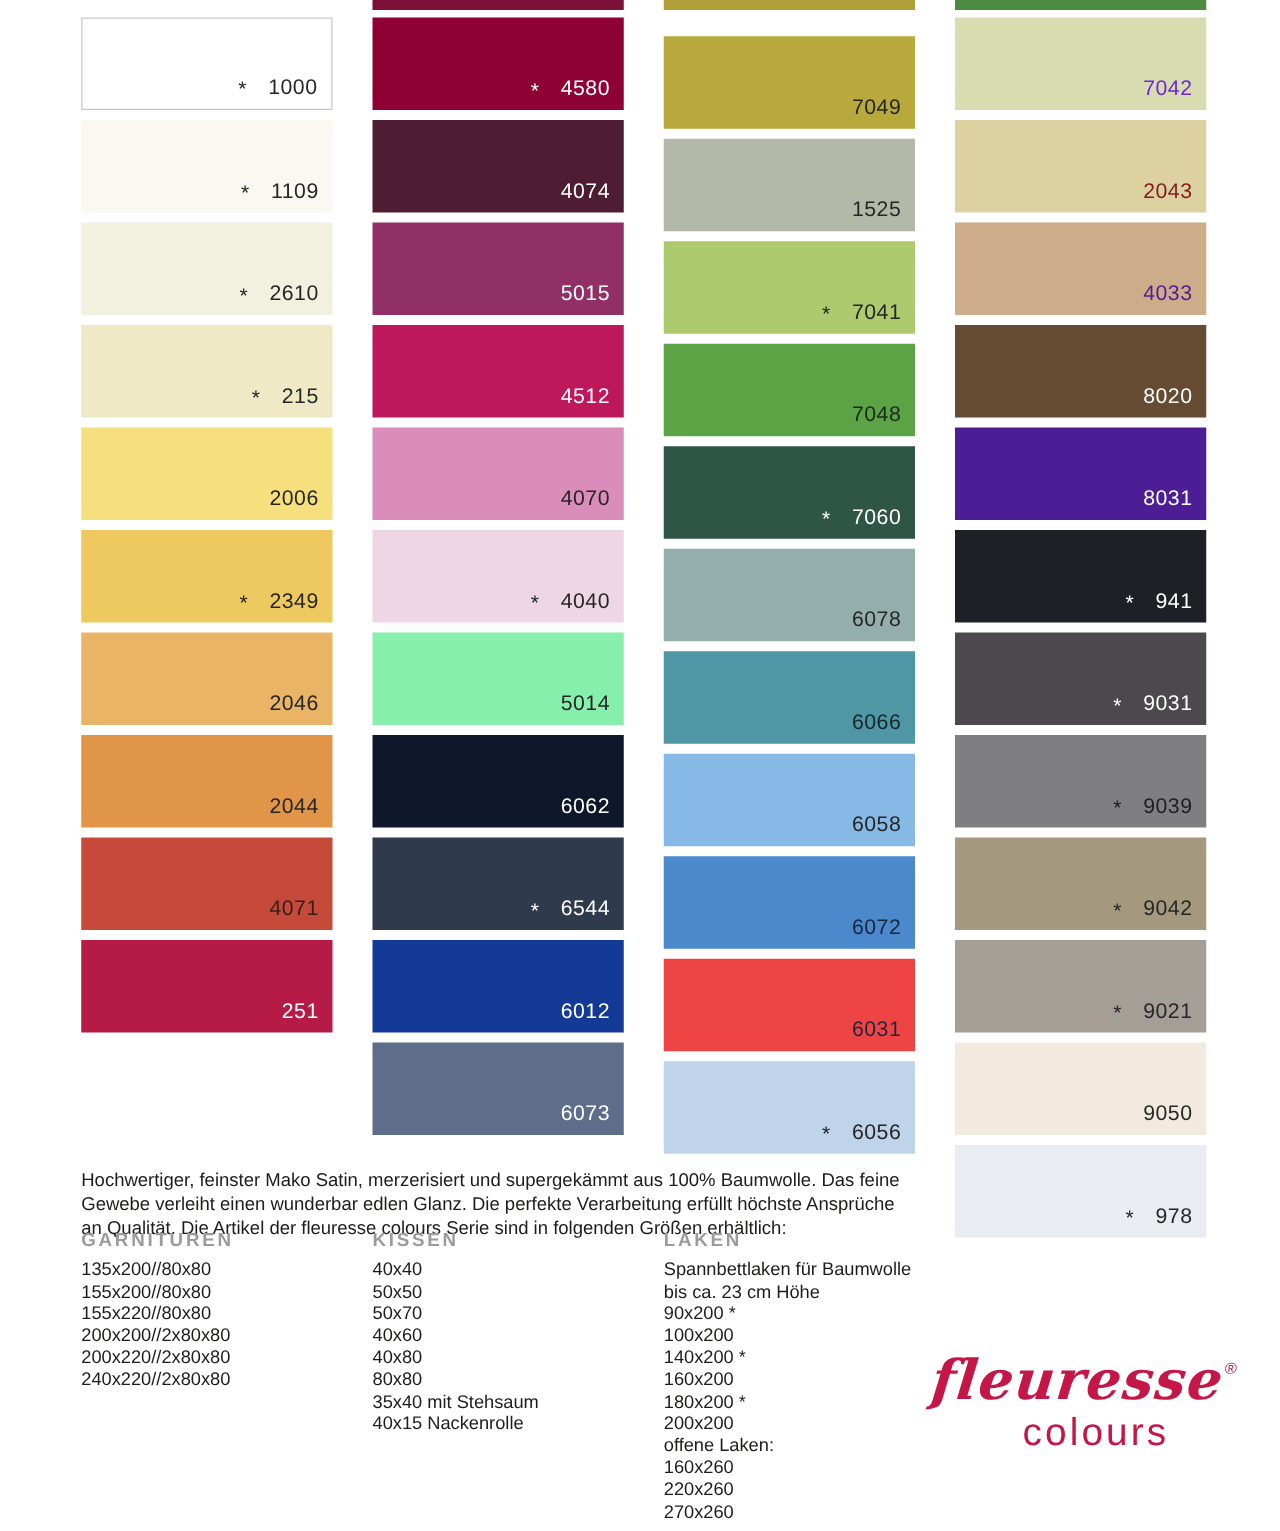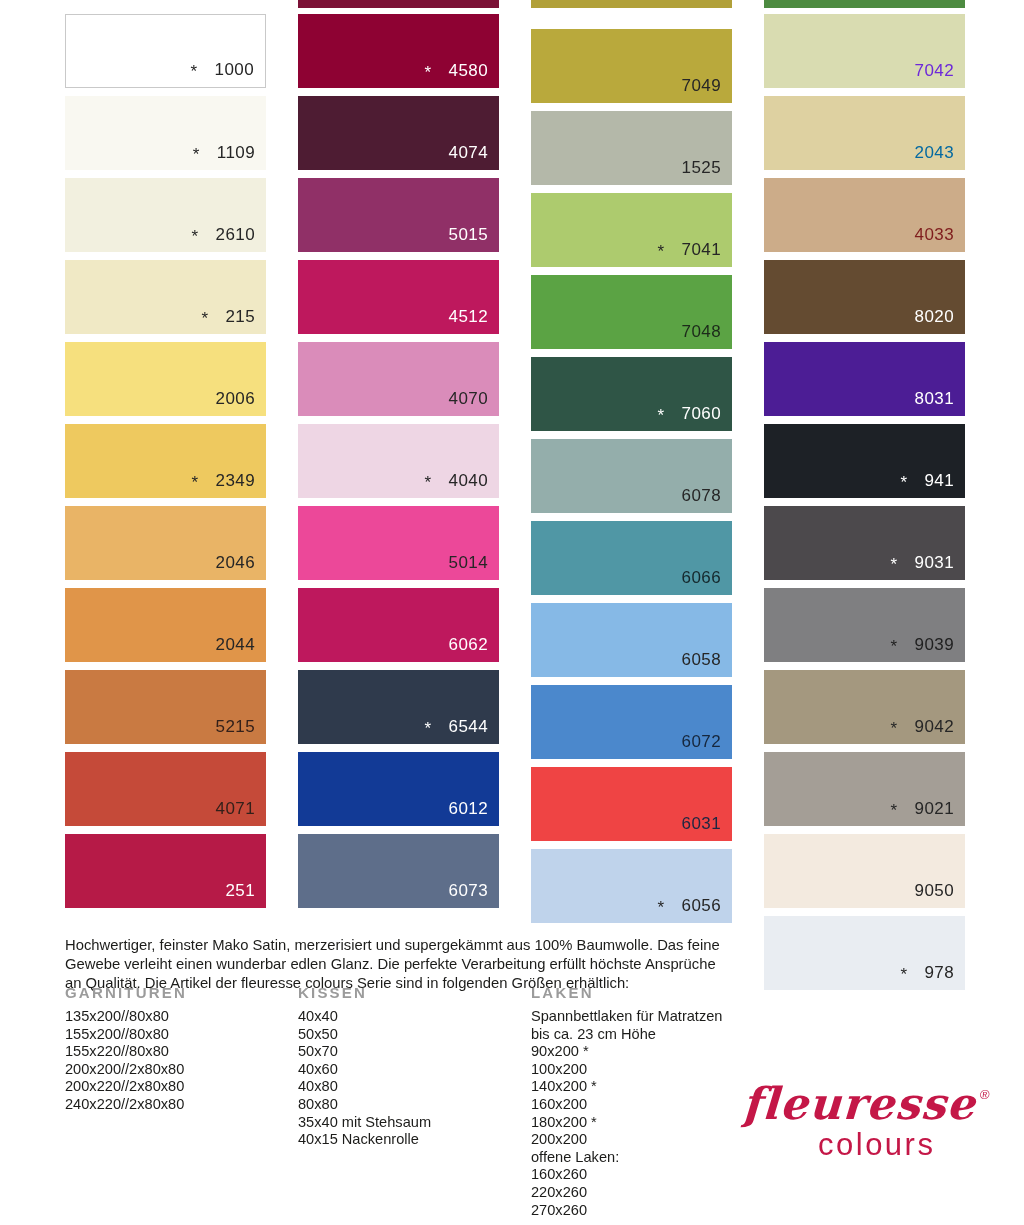--- a/index.html
+++ b/index.html
@@ -120,25 +120,20 @@
       <div class="swatch" style="background: rgb(233, 180, 102);">
         <div class="swatch-label" style="color: rgb(38, 38, 38);">
           <span class="code">2046</span>
         </div>
       </div>
       <div class="swatch" style="background: rgb(224, 149, 73);">
         <div class="swatch-label" style="color: rgb(38, 38, 38);">
           <span class="code">2044</span>
         </div>
       </div>
-      <div class="swatch" style="background: rgb(201, 122, 66);">
-        <div class="swatch-label" style="color: rgb(51, 32, 26);">
-          <span class="code">5215</span>
-        </div>
-      </div>
       <div class="swatch" style="background: rgb(197, 74, 57);">
         <div class="swatch-label" style="color: rgb(51, 32, 26);">
           <span class="code">4071</span>
         </div>
       </div>
       <div class="swatch" style="background: rgb(182, 26, 71); padding-left: 41px;">
         <div class="swatch-label" style="color: rgb(255, 255, 255);">
           <span class="code">251</span>
         </div>
       </div>
@@ -169,26 +164,26 @@
         <div class="swatch-label" style="color: rgb(38, 38, 38);">
           <span class="code">4070</span>
         </div>
       </div>
       <div class="swatch" style="background: rgb(238, 214, 228);">
         <div class="swatch-label" style="color: rgb(38, 38, 38);">
           <span class="star">*</span>
           <span class="code">4040</span>
         </div>
       </div>
-      <div class="swatch" style="background: #ec4899;">
+      <div class="swatch" style="background: #86efac;">
         <div class="swatch-label" style="color: rgb(38, 38, 38);">
           <span class="code">5014</span>
         </div>
       </div>
-      <div class="swatch" style="background: #be185d; text-align: center;">
+      <div class="swatch" style="background: #0f172a; text-align: center;">
         <div class="swatch-label" style="color: rgb(255, 255, 255);">
           <span class="code">6062</span>
         </div>
       </div>
       <div class="swatch" style="background: rgb(47, 58, 76);">
         <div class="swatch-label" style="color: rgb(255, 255, 255);">
           <span class="star">*</span>
           <span class="code">6544</span>
         </div>
       </div>
@@ -263,26 +258,26 @@
         </div>
       </div>
     </div>
     <div class="swatch-col" style="left: 764px;">
       <div class="swatch" style="background: rgb(217, 220, 177);">
         <div class="swatch-label" style="color: #6d28d9;">
           <span class="code">7042</span>
         </div>
       </div>
       <div class="swatch" style="background: rgb(222, 209, 161);">
-        <div class="swatch-label" style="color: #0369a1;">
+        <div class="swatch-label" style="color: #7f1d1d;">
           <span class="code">2043</span>
         </div>
       </div>
       <div class="swatch" style="background: rgb(204, 172, 137);">
-        <div class="swatch-label" style="color: #7f1d1d; text-align: center;">
+        <div class="swatch-label" style="color: #4c1d95; text-align: center;">
           <span class="code">4033</span>
         </div>
       </div>
       <div class="swatch" style="background: rgb(100, 75, 49);">
         <div class="swatch-label" style="color: rgb(255, 255, 255);">
           <span class="code">8020</span>
         </div>
       </div>
       <div class="swatch" style="background: #4c1d95;">
         <div class="swatch-label" style="color: rgb(255, 255, 255);">
@@ -358,21 +353,21 @@
         <li>40x60</li>
         <li>40x80</li>
         <li>80x80</li>
         <li>35x40 mit Stehsaum</li>
         <li>40x15 Nackenrolle</li>
       </ul>
     </div>
     <div class="size-section" style="left: 531px;">
       <div class="size-title">LAKEN</div>
       <ul class="size-list">
-        <li>Spannbettlaken für Matratzen</li>
+        <li>Spannbettlaken für Baumwolle</li>
         <li>bis ca. 23 cm Höhe</li>
         <li>90x200 *</li>
         <li>100x200</li>
         <li>140x200 *</li>
         <li>160x200</li>
         <li>180x200 *</li>
         <li>200x200</li>
         <li>offene Laken:</li>
         <li>160x260</li>
         <li>220x260</li>

